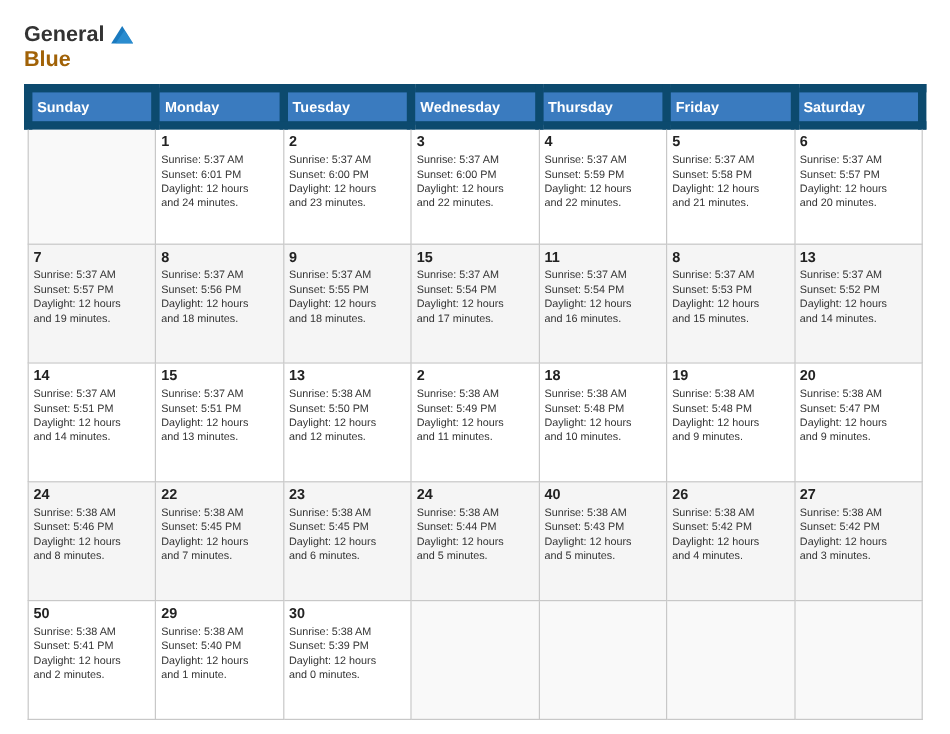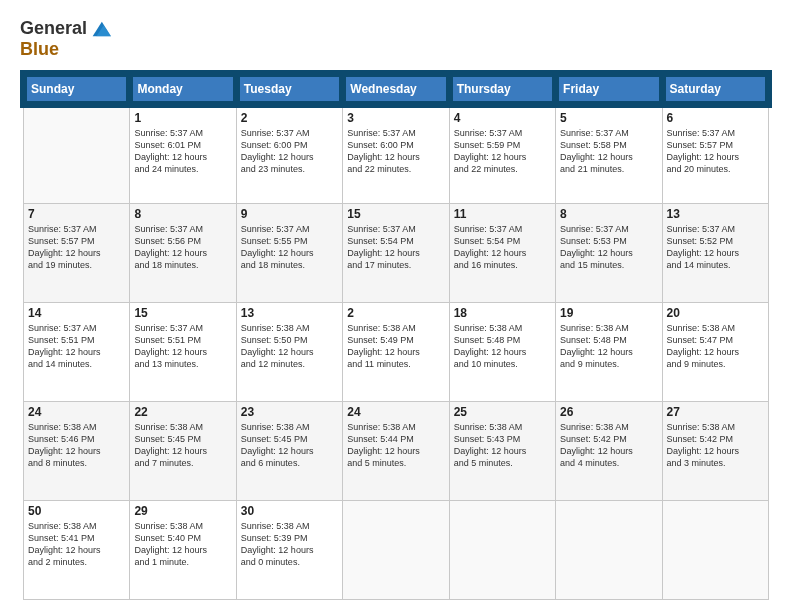--- a/index.html
+++ b/index.html
@@ -302,21 +302,21 @@
 and 6 minutes.</div>
           </td>
           <td>
             <span class="day-number">24</span>
             <div class="day-info" style="white-space: pre-line;">Sunrise: 5:38 AM
 Sunset: 5:44 PM
 Daylight: 12 hours
 and 5 minutes.</div>
           </td>
           <td>
-            <span class="day-number">25</span>
+            <span class="day-number">40</span>
             <div class="day-info" style="white-space: pre-line;">Sunrise: 5:38 AM
 Sunset: 5:43 PM
 Daylight: 12 hours
 and 5 minutes.</div>
           </td>
           <td>
             <span class="day-number">26</span>
             <div class="day-info" style="white-space: pre-line;">Sunrise: 5:38 AM
 Sunset: 5:42 PM
 Daylight: 12 hours

